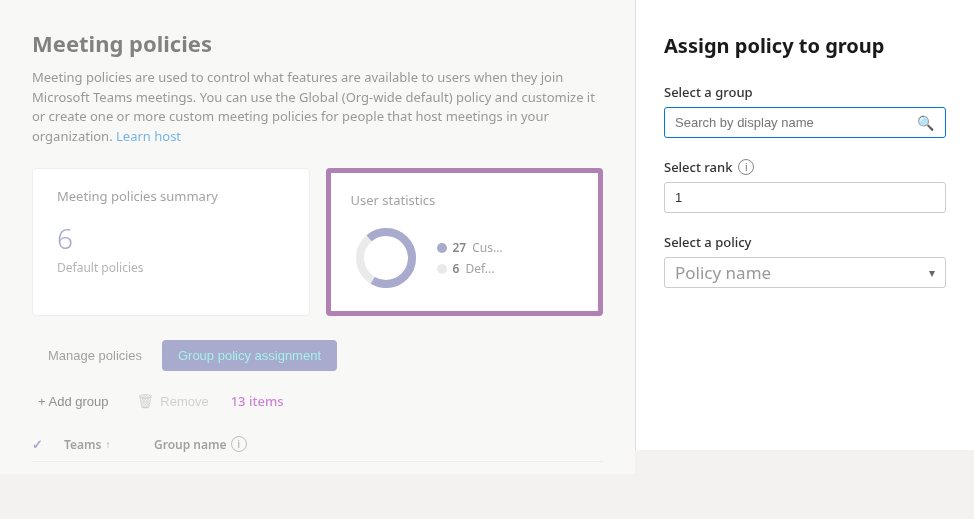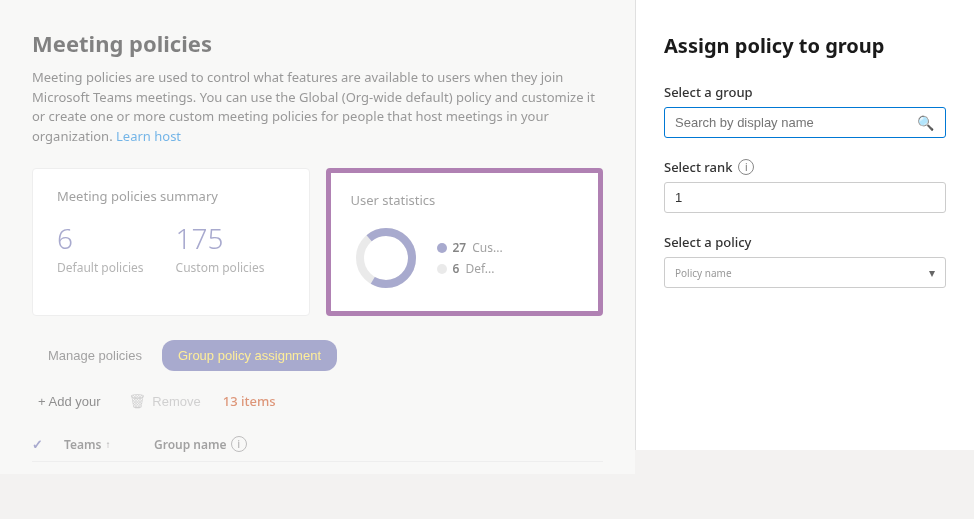--- a/index.html
+++ b/index.html
@@ -157,23 +157,22 @@
       font-size: 13px;
       border-radius: 4px;
       cursor: pointer;
       border: none;
       background: transparent;
       color: #555;
     }
 
     .tab.active {
       background: #6264a7;
-      color: #fde047;
+      color: #5eead4;
       font-weight: 500;
-      border-radius: 12px;
     }
 
     
     .toolbar {
       display: flex;
       align-items: center;
       gap: 16px;
       margin-bottom: 14px;
     }
 
@@ -197,21 +196,21 @@
     .toolbar-btn.disabled {
       color: #aaa;
     }
 
     .toolbar-btn.disabled .icon {
       color: #aaa;
     }
 
     .items-count {
       font-size: 13px;
-      color: #c2410c;
+      color: #a21caf;
       font-weight: 500;
     }
 
     
     .table-header {
       display: flex;
       align-items: center;
       padding: 8px 0;
       border-bottom: 1px solid #e0e0e0;
       font-size: 12px;
@@ -356,24 +355,20 @@
   </p>
 
   <div class="summary-row">
 
     <div class="summary-card">
       <div class="summary-card-title">Meeting policies summary</div>
       <div class="summary-stats">
         <div>
           <span class="stat-value">6</span>
           <div class="stat-label">Default policies</div>
-        </div>
-        <div>
-          <span class="stat-value">175</span>
-          <div class="stat-label">Custom policies</div>
         </div>
       </div>
     </div>
 
     <div class="user-stats-card">
       <div style="flex:1">
         <div class="user-stats-title">User statistics</div>
         <div style="display:flex; align-items:center; gap:16px;">
           <div class="donut-container">
             <svg viewBox="0 0 70 70">
@@ -399,21 +394,21 @@
     </div>
   </div>
 
   <div class="tabs-row">
     <button class="tab">Manage policies</button>
     <button class="tab active">Group policy assignment</button>
   </div>
 
   <div class="toolbar">
     <button class="toolbar-btn">
-      <span>+ Add your</span>
+      <span>+ Add group</span>
     </button>
     <button class="toolbar-btn disabled">
       <span class="icon">🗑</span>
       <span>Remove</span>
     </button>
     <span class="items-count">13 items</span>
   </div>
 
   <div class="table-header">
     <div class="col-check">
@@ -453,17 +448,17 @@
     <input type="text" class="text-input" value="1" style="">
   </div>
 
   <div class="form-group">
     <div class="form-label">Select a policy</div>
     <div class="select-wrapper">
       <select>
         <option value="" disabled="" selected=""></option>
       </select>
       <span class="select-chevron">▾</span>
-      <span style="position:absolute; left:10px; font-size:10px; color:#999; pointer-events:none;">Policy name</span>
+      <span style="position:absolute; left:10px; font-size:17px; color:#999; pointer-events:none;">Policy name</span>
     </div>
   </div>
 
 </div>
 
 </body></html>

